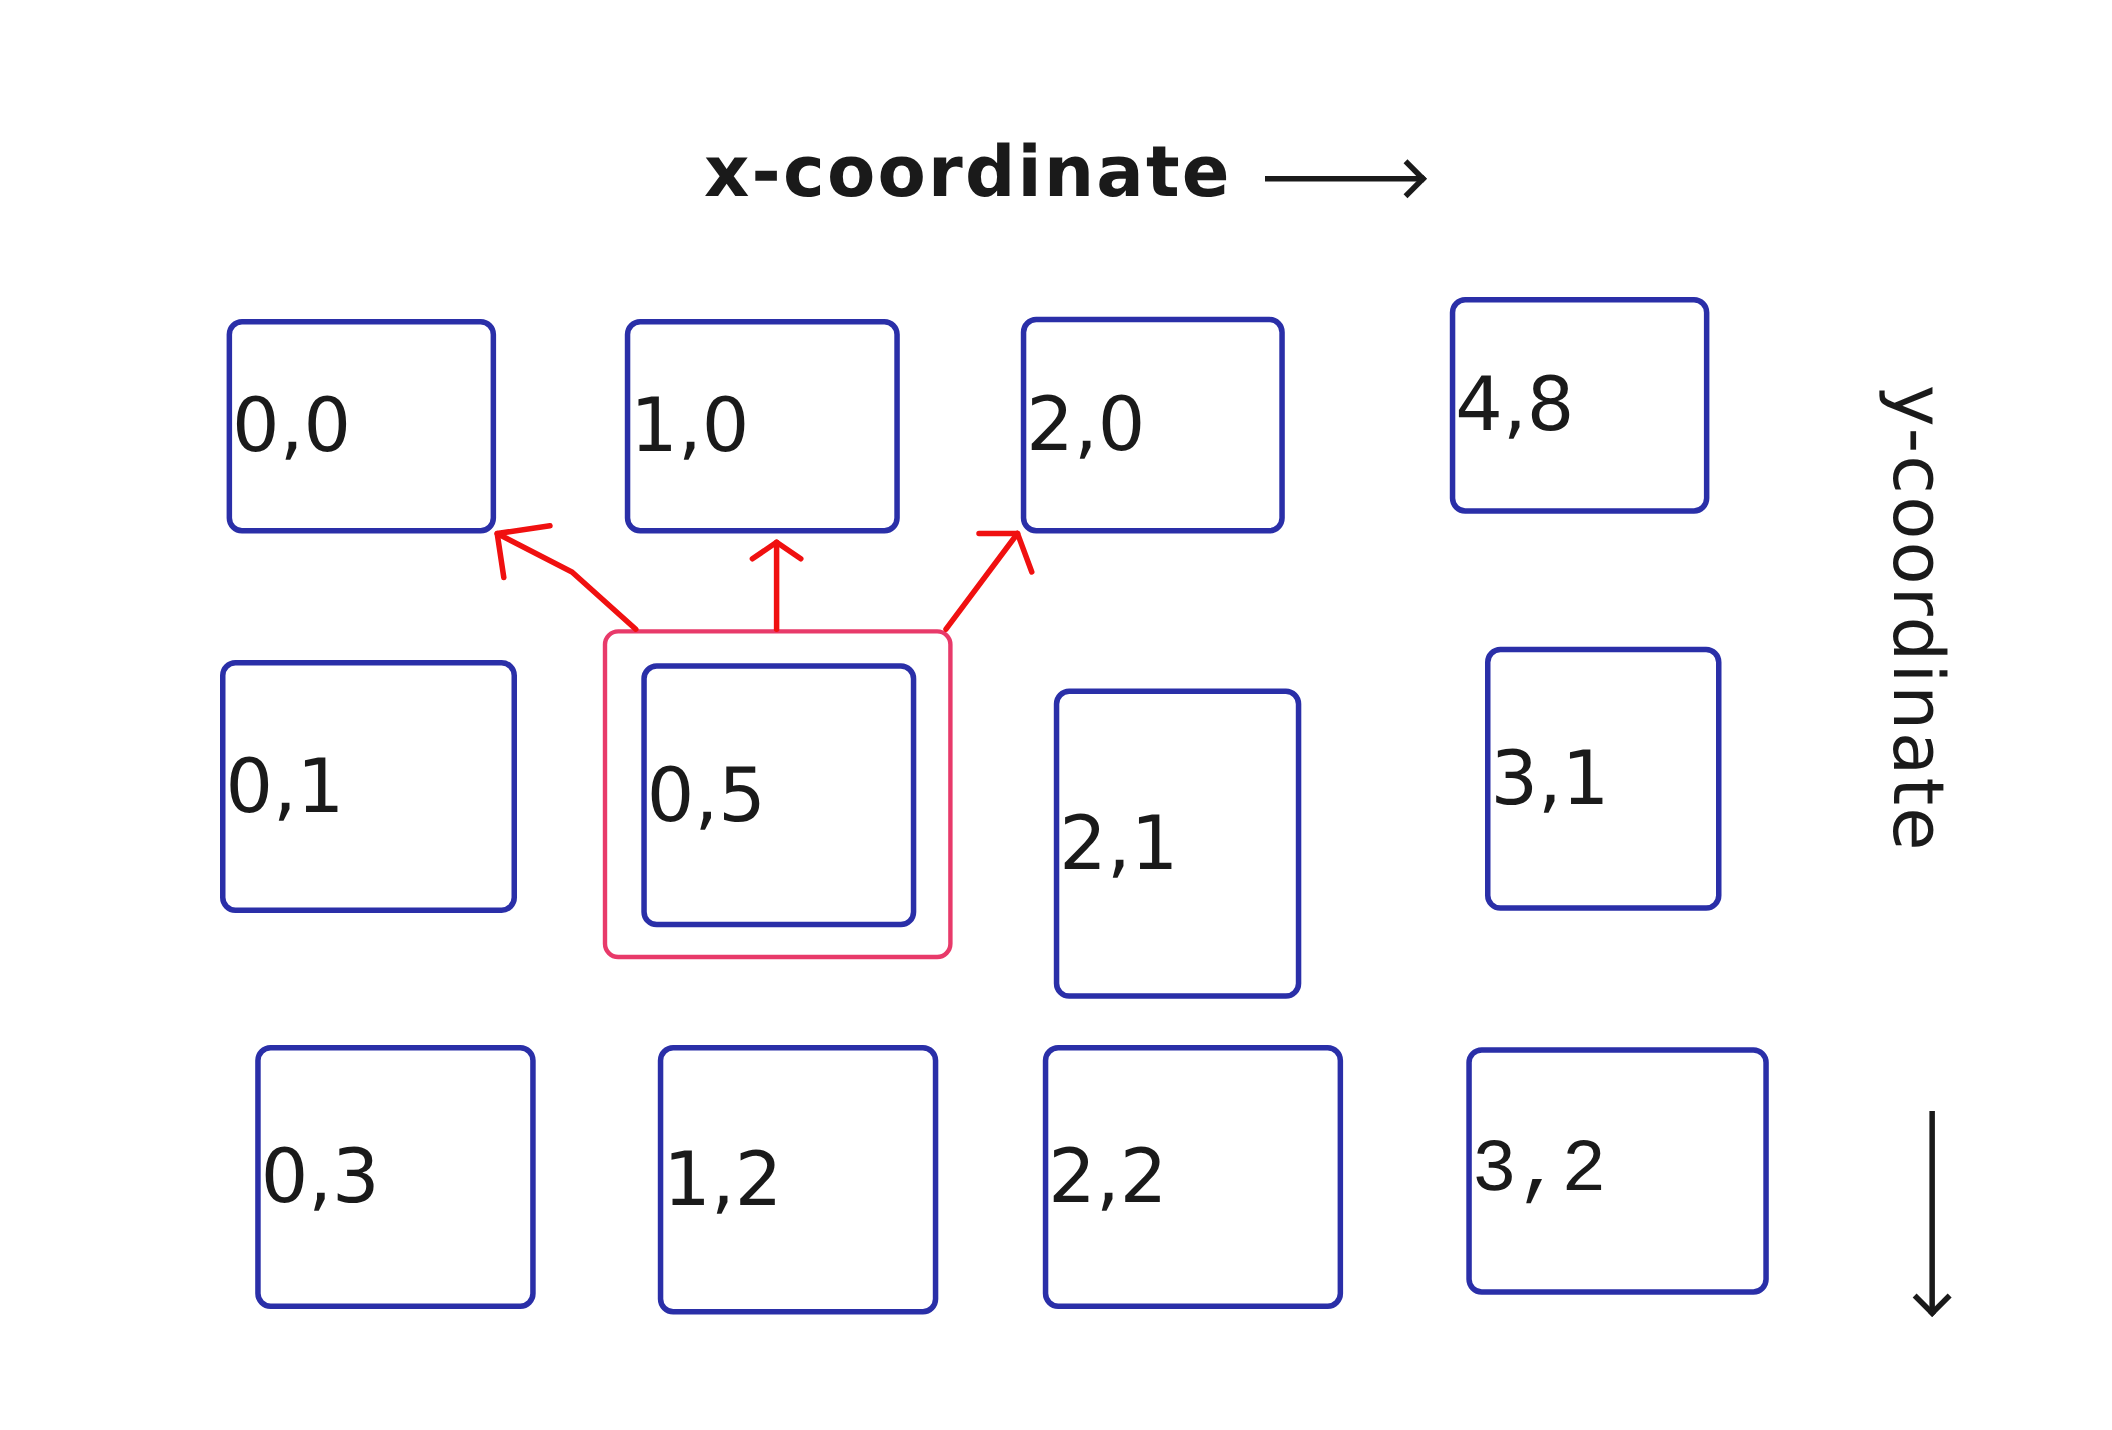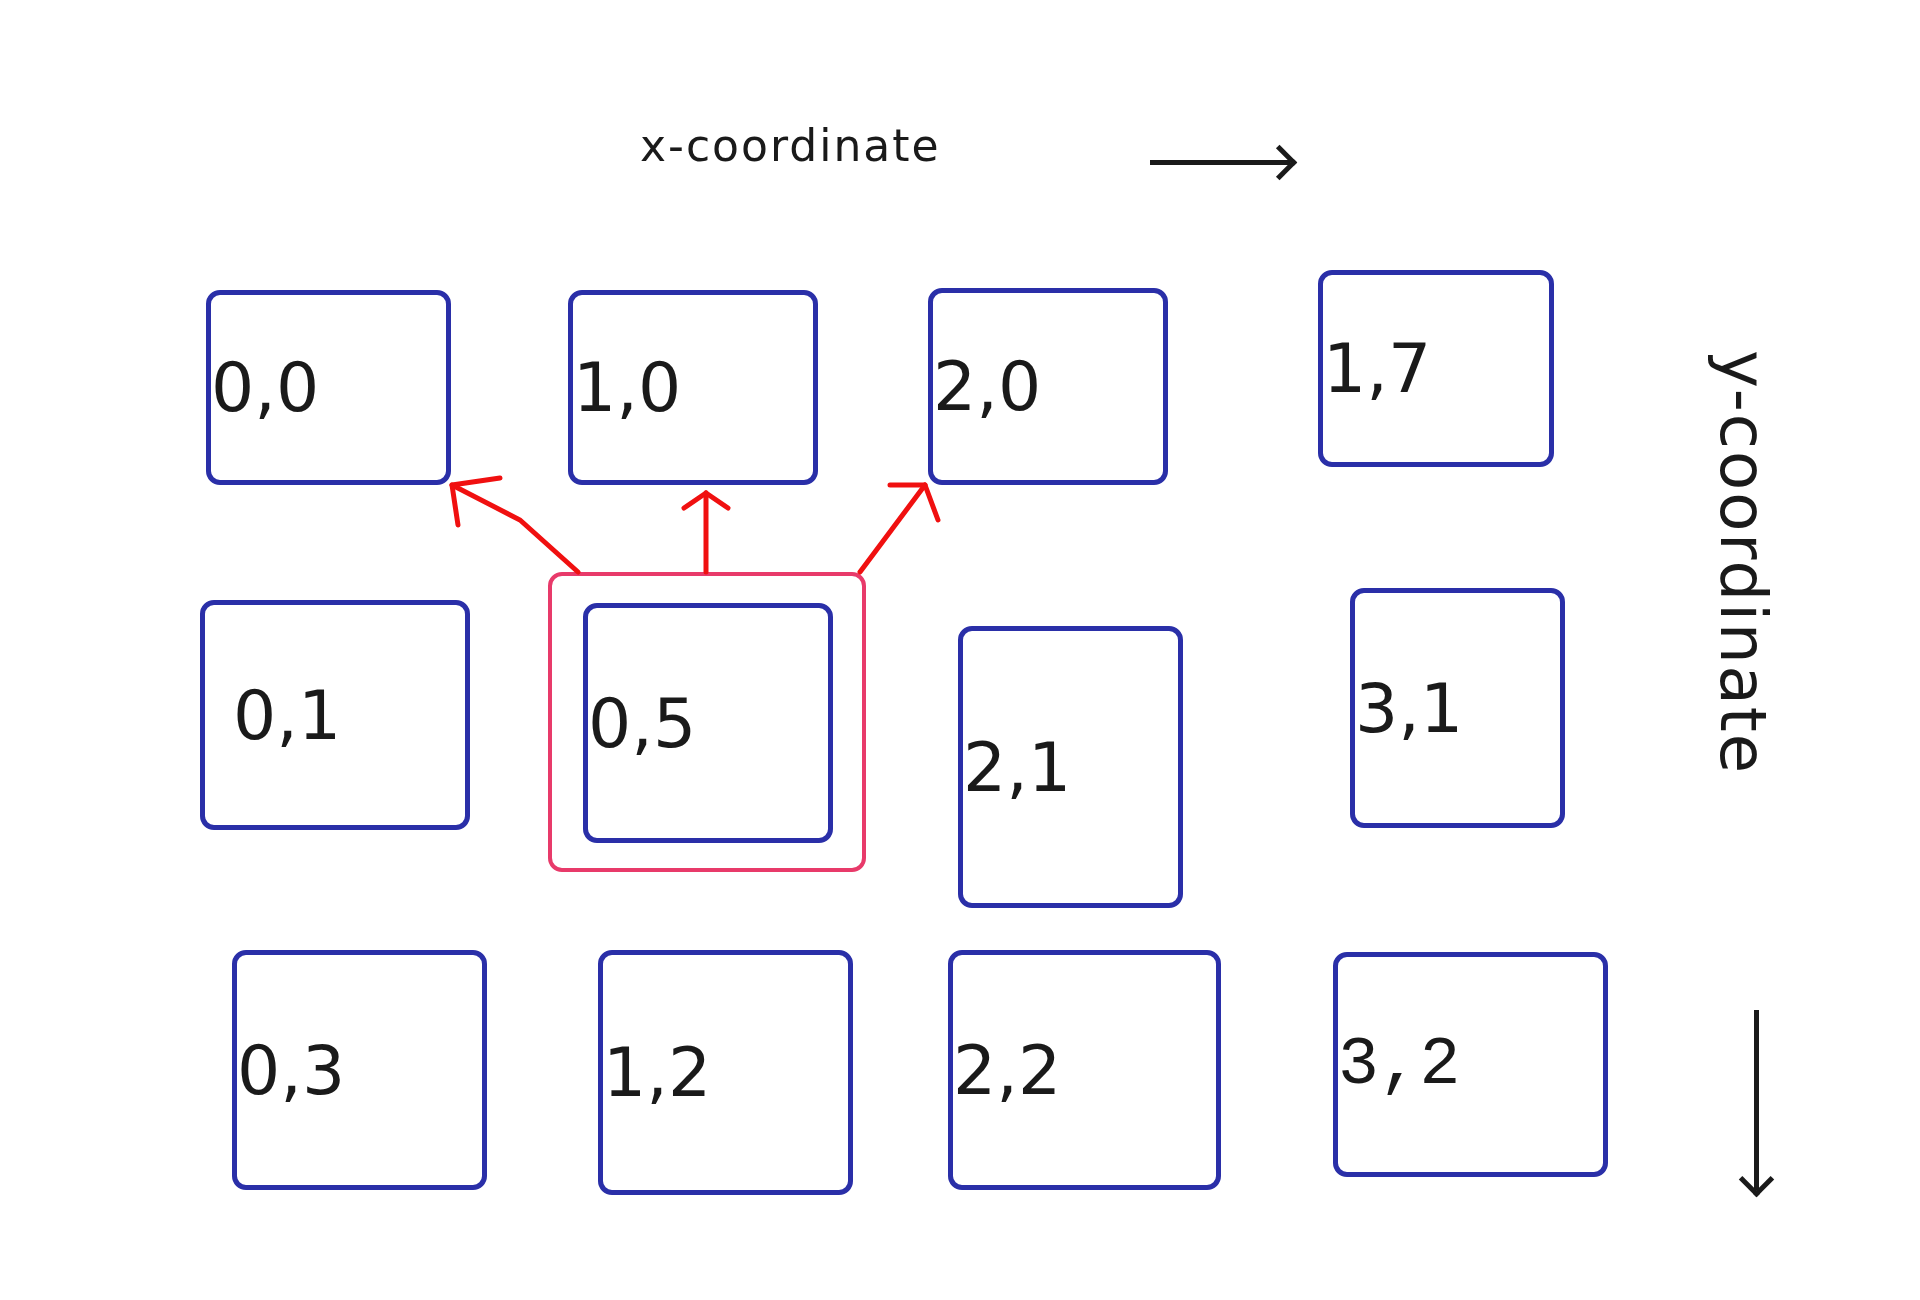--- a/index.html
+++ b/index.html
@@ -1,18 +1,18 @@
 <!DOCTYPE html>
 <html><head>
 <meta charset="utf-8">
 <style>
   html, body { margin:0; padding:0; background:#ffffff; }
   body { width:1920px; height:1300px; position:relative; overflow:hidden;
          font-family: "DejaVu Sans", sans-serif; color:#1a1a1a; }
-  .xlabel { position:absolute; left:640px; top:120px; font-size:44px; letter-spacing:2px; }
+  .xlabel { position:absolute; left:640px; top:120px; font-size:64px; letter-spacing:2px;font-weight:bold; }
   .xarrow { position:absolute; left:1150px; top:160px; width:140px; height:5px; background:#1a1a1a; }
   .xarrow::after { content:""; position:absolute; right:-2px; top:-10px; width:20px; height:20px;
          border-right:5px solid #1a1a1a; border-top:5px solid #1a1a1a; transform:rotate(45deg); }
   .ylabel { position:absolute; left:1700px; top:350px; width:80px; height:560px;
          writing-mode:vertical-rl; font-size:64px; letter-spacing:2px; }
   .yarrow { position:absolute; left:1754px; top:1010px; width:5px; height:180px; background:#1a1a1a; }
   .yarrow::after { content:""; position:absolute; bottom:-2px; left:-10px; width:20px; height:20px;
          border-right:5px solid #1a1a1a; border-bottom:5px solid #1a1a1a; transform:rotate(45deg); }
   .cell { position:absolute; border:5px solid #2a2fa8; border-radius:14px; box-sizing:border-box;
          display:flex; align-items:center; font-size:68px; background:#fff; }
@@ -32,24 +32,24 @@
 <div class="cell" style="left:206px;top:290px;width:245px;height:195px;">
     <span>0,0</span>
   </div>
 <div class="cell" style="left:568px;top:290px;width:250px;height:195px;">
     <span>1,0</span>
   </div>
 <div class="cell" style="left:928px;top:288px;width:240px;height:197px;">
     <span>2,0</span>
   </div>
 <div class="cell" style="left:1318px;top:270px;width:236px;height:197px;">
-    <span>1,7</span>
+    <span>4,8</span>
   </div>
 
-<div class="cell" style="left:200px;top:600px;width:270px;height:230px;padding-left:28px;">
+<div class="cell" style="left:200px;top:600px;width:270px;height:230px;">
     <span>0,1</span>
   </div>
 <div class="cell" style="left:583px;top:603px;width:250px;height:240px;">
     <span>0,5</span>
   </div>
 <div class="cell" style="left:958px;top:626px;width:225px;height:282px;">
     <span>2,1</span>
   </div>
 <div class="cell" style="left:1350px;top:588px;width:215px;height:240px;">
     <span>3,1</span>

